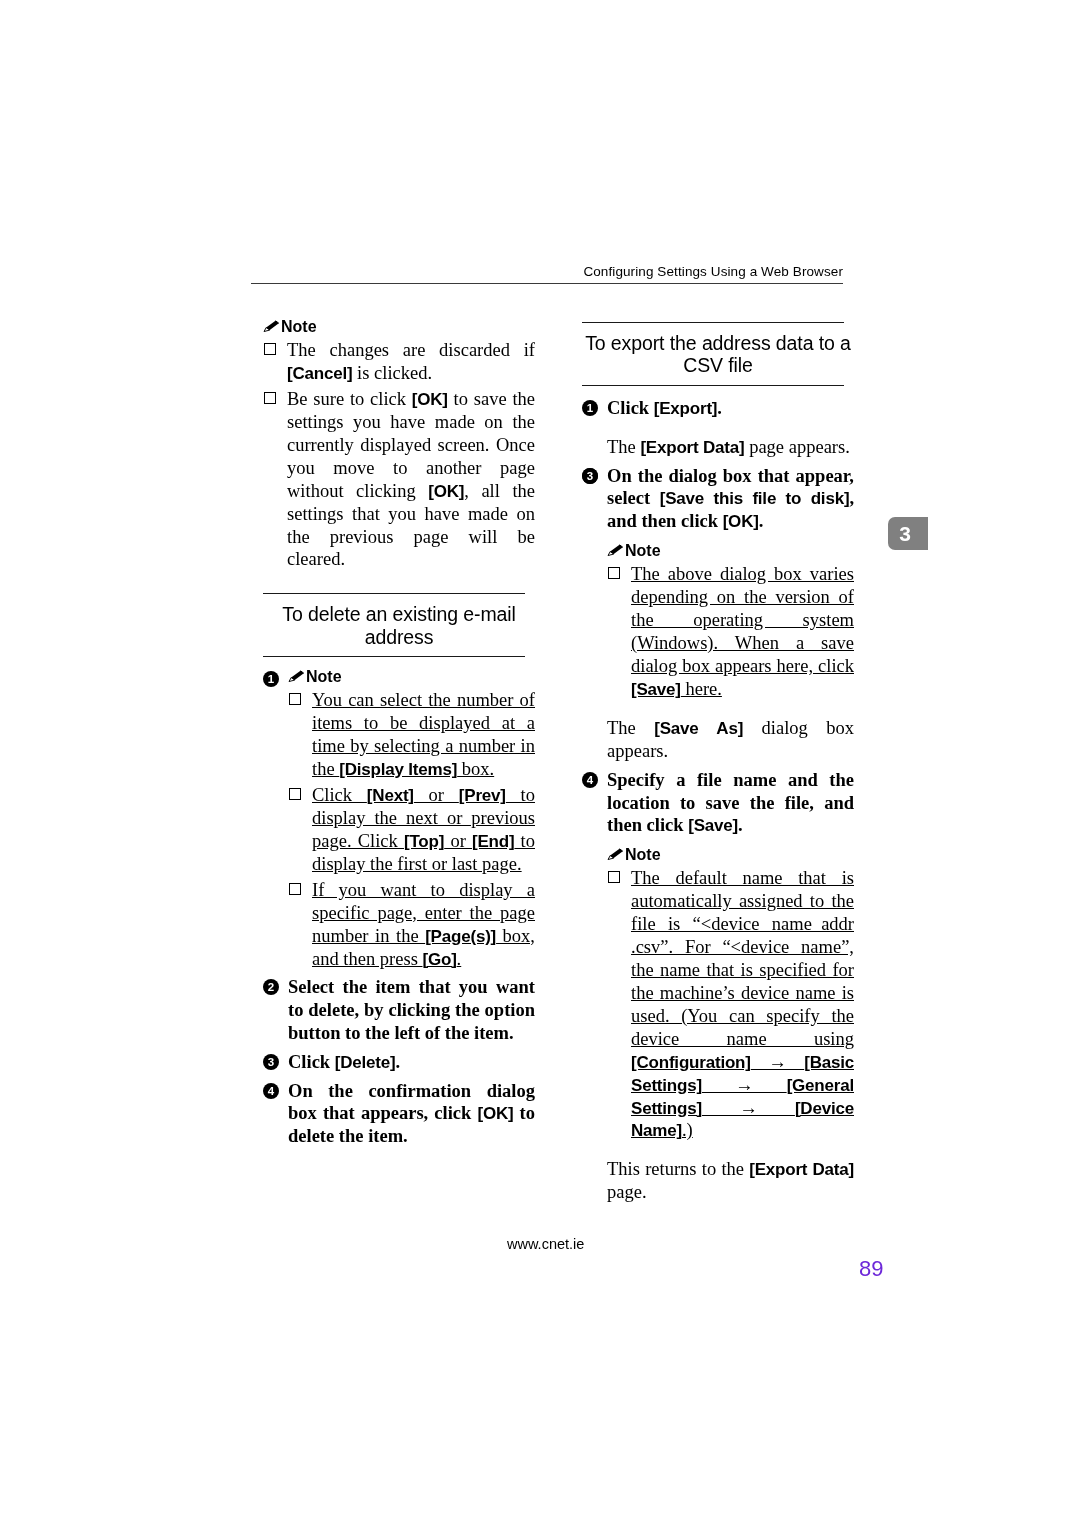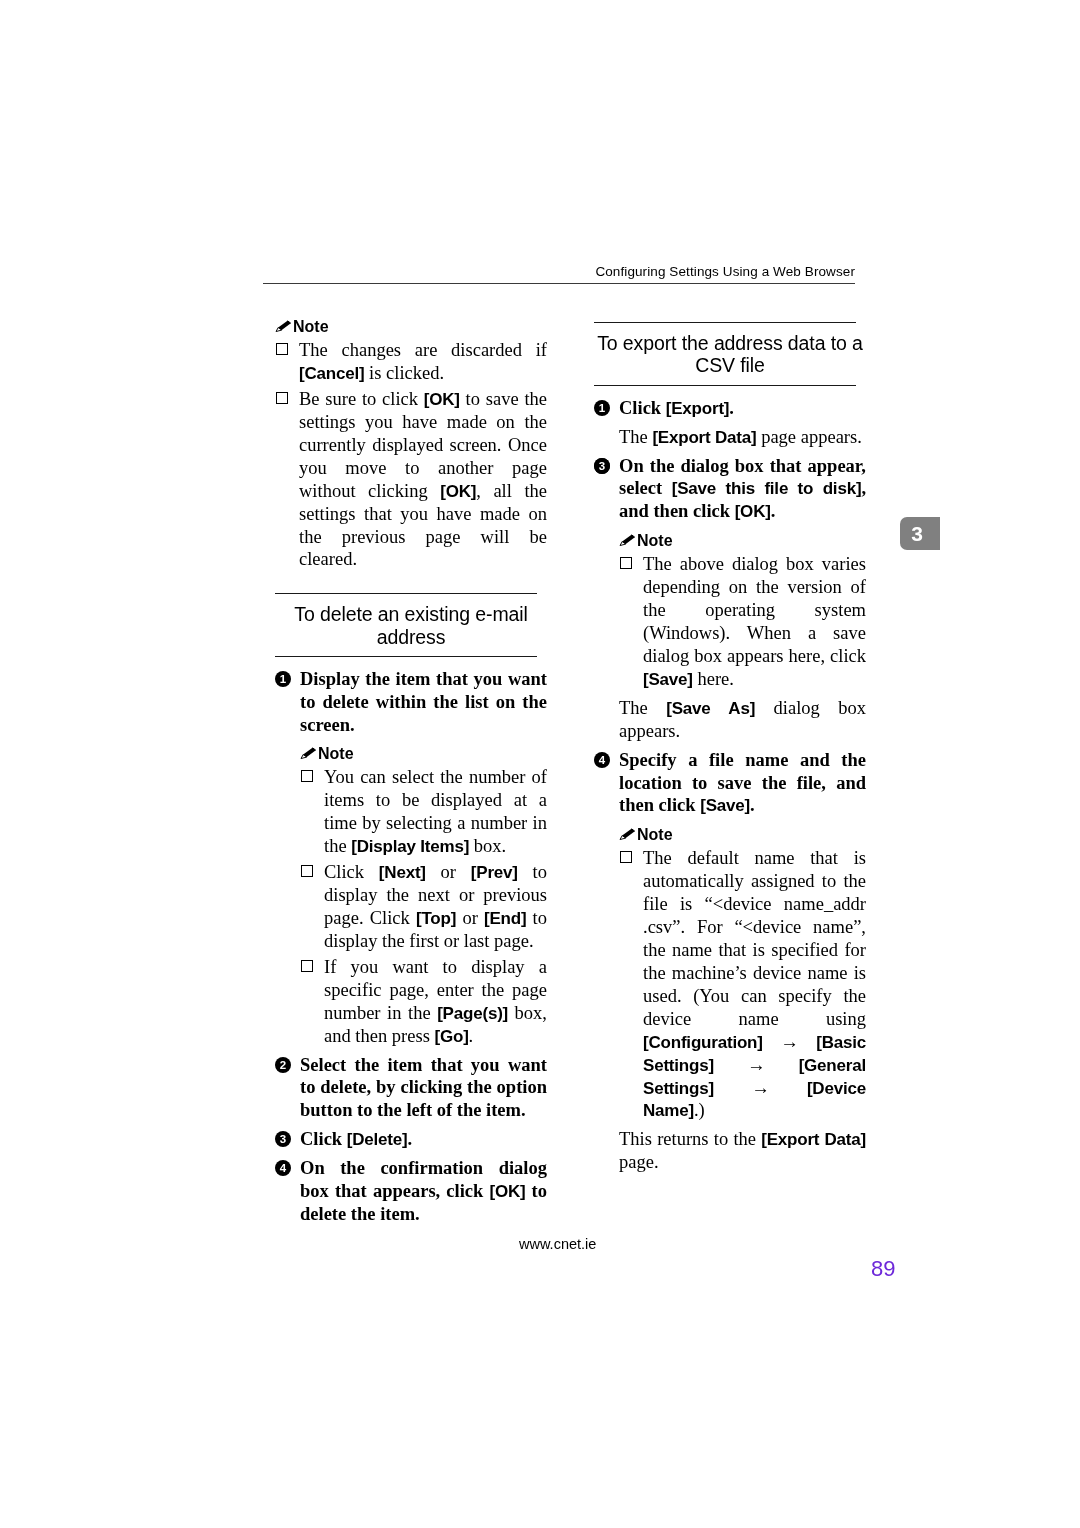--- a/index.html
+++ b/index.html
@@ -12,21 +12,21 @@
     height: 1528px;
     position: relative;
     font-family: "Liberation Serif", serif;
     color: #000000;
     overflow: hidden;
   }
 
   
   #page {
     position: absolute;
-    left: 16px; top: 0;
+    left: 4px; top: 0;
     width: 1016px;
     height: 1528px;
   }
 
   
   #header {
     position: absolute;
     left: 247px;
     top: 264px;
     width: 592px;
@@ -170,26 +170,26 @@
     line-height: 16px;
     text-align: center;
   }
 
   
   .sub-para {
     padding-left: 25px;
     font-size: 18.5px;
     line-height: 1.24;
     text-align: justify;
-    margin-top: 6px;
+    margin-top: 16px;
   }
 
   .indent-block { padding-left: 25px; }
   .indent-block .note-head { margin-top: 9px; }
-  .indent-block .sq-item { padding-left: 24px; }
+  .indent-block .sq-item { padding-left: 24px; text-decoration: underline; }
 
   
   .ui {
     font-family: "Liberation Sans", sans-serif;
     font-weight: bold;
     font-size: 17px;
     letter-spacing: -0.2px;
   }
   .step .ui { font-size: 17px; }
 
@@ -256,21 +256,20 @@
       </div>
 
       <div class="sec" style="margin-top:22px;">
         <div class="sec-rule-top"></div>
         <div class="sec-title">To delete an existing e-mail address</div>
         <div class="sec-rule-bottom"></div>
       </div>
 
       <div class="step">
         <span class="num">1</span>
-        <span><span>Display the item that you want to delete within the list on the screen.</span></span>
       </div>
 
       <div class="indent-block">
         <div class="note-head">
           <span class="note-icon">
             <svg viewBox="0 0 17 13" width="17" height="13" aria-hidden="true">
               <polygon points="1,11.5 3.2,7.6 12.5,0.8 15.8,3.2 6.4,10.2" fill="#000"></polygon>
               <polygon points="3.2,7.6 5.2,9.0 6.4,10.2 1,11.5" fill="#fff" stroke="#000" stroke-width="0.9"></polygon>
               <line x1="12.5" y1="0.8" x2="15.8" y2="3.2" stroke="#000" stroke-width="1"></line>
             </svg>

